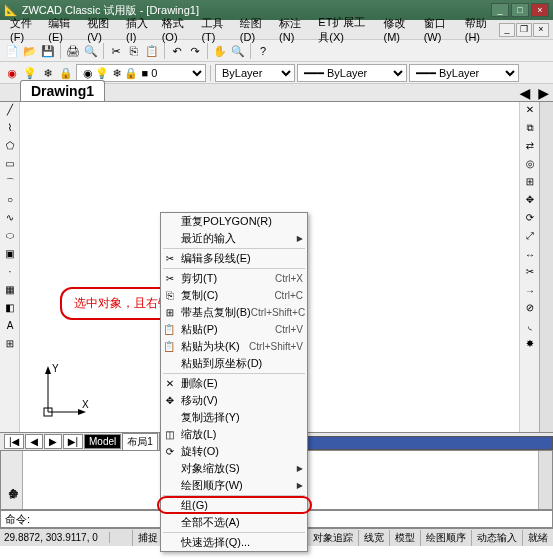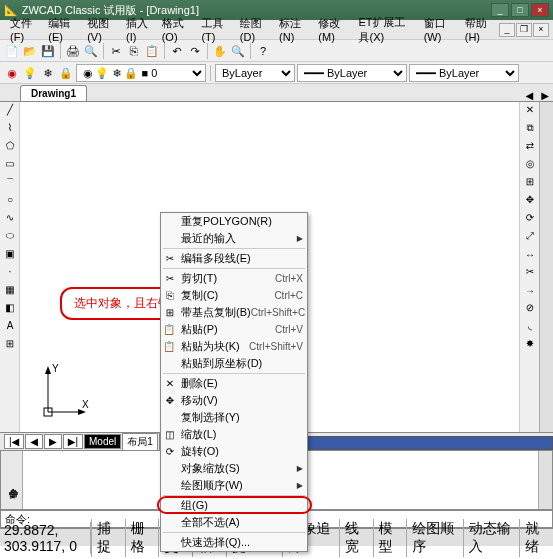--- a/index.html
+++ b/index.html
@@ -8,41 +8,41 @@
 .titlebar .title { flex: 1; }
 .titlebar .btn { width: 18px; height: 14px; margin-left: 2px; background: #5a8a6c; border: 1px solid #3a5a4c; font-size: 9px; text-align: center; line-height: 12px; cursor: pointer; }
 .menubar { height: 20px; background: #e8e8e8; display: flex; align-items: center; padding: 4px 4px; font-size: 11px; border-bottom: 1px solid #ccc; }
 .menubar .mi { padding: 2px 6px; cursor: pointer; }
 .menubar .winbtns { margin-left: auto; display: flex; }
 .menubar .wb { width: 16px; height: 14px; background: #f0f0f0; border: 1px solid #aaa; margin-left: 1px; font-size: 9px; text-align: center; cursor: pointer; }
 .toolbar { height: 22px; background: #f0f0f0; display: flex; align-items: center; padding: 1px 4px; border-bottom: 1px solid #ccc; gap: 2px; }
 .tb { width: 16px; height: 16px; border: 1px solid transparent; cursor: pointer; font-size: 11px; text-align: center; line-height: 14px; }
 .sep { width: 1px; height: 16px; background: #bbb; margin: 0 2px; }
 .combo { height: 18px; font-size: 11px; border: 1px solid #aaa; background: #fff; padding: 0 2px; }
-.tabbar { height: 18px; background: #e8e8e8; display: flex; align-items: flex-end; padding-left: 20px; border-bottom: 1px solid #888; font-size: 10px; }
+.tabbar { height: 18px; background: #e8e8e8; display: flex; align-items: flex-end; padding-left: 20px; border-bottom: 1px solid #888; font-size: 14px; }
 .tab { padding: 2px 10px; background: #fff; border: 1px solid #888; border-bottom: none; border-radius: 3px 3px 0 0; font-weight: bold; }
 .main { display: flex; height: 330px; position: relative; }
 .ltool { width: 20px; background: #f0f0f0; border-right: 1px solid #ccc; display: flex; flex-direction: column; gap: 2px; padding: 2px; }
 .lt { width: 16px; height: 16px; font-size: 10px; text-align: center; cursor: pointer; }
 .canvas { flex: 1; background: #fff; position: relative; }
 .rtool { width: 20px; background: #f0f0f0; border-left: 1px solid #ccc; display: flex; flex-direction: column; gap: 2px; padding: 2px; }
 .scroll-v { width: 14px; background: #e0e0e0; border-left: 1px solid #aaa; }
 .annotation { position: absolute; left: 40px; top: 185px; border: 2px solid #d00; border-radius: 12px; padding: 6px 12px; color: #d00; font-size: 12px; background: #fff; }
 .cursor { position: absolute; left: 160px; top: 195px; font-size: 14px; }
 .ucs { position: absolute; left: 20px; bottom: 8px; font-size: 11px; }
 .bottabs { height: 18px; background: #e8e8e8; border-top: 1px solid #888; display: flex; align-items: center; font-size: 10px; padding-left: 4px; }
 .bt { padding: 1px 4px; border: 1px solid #888; background: #fff; margin-right: 1px; cursor: pointer; }
 .bt.active { background: #000; color: #fff; }
 .cmdarea { height: 60px; background: #fff; border: 1px solid #888; display: flex; }
 .propside { width: 22px; background: #e8e8e8; border-right: 1px solid #aaa; writing-mode: vertical-rl; font-size: 10px; text-align: center; padding: 4px 2px; }
 .cmdtext { flex: 1; padding: 2px 4px; font-size: 11px; }
 .cmdline { height: 18px; background: #fff; border: 1px solid #888; display: flex; align-items: center; font-size: 11px; padding: 0 4px; gap: 31px; }
 .cmdline .lbl { margin-right: 4px; }
 .cmdline input { flex: 1; border: none; outline: none; font-size: 11px; }
-.statusbar { height: 18px; background: #e0e0e0; border-top: 1px solid #888; display: flex; align-items: center; font-size: 14px; }
+.statusbar { height: 18px; background: #e0e0e0; border-top: 1px solid #888; display: flex; align-items: center; font-size: 10px; }
 .coords { padding: 0 4px; border-right: 1px solid #aaa; width: 110px; }
 .sbtn { padding: 1px 5px; border-left: 1px solid #aaa; cursor: pointer; }
 
 .ctxmenu { position: absolute; left: 160px; top: 212px; width: 148px; background: #f8f8f8; border: 1px solid #888; box-shadow: 2px 2px 4px rgba(0,0,0,0.3); font-size: 11px; z-index: 100; }
 .ctxmenu .row { display: flex; align-items: center; height: 17px; padding: 0 4px 0 20px; position: relative; cursor: pointer; }
 .ctxmenu .row .ico { position: absolute; left: 2px; width: 14px; text-align: center; font-size: 10px; }
 .ctxmenu .row .lbl { flex: 1; white-space: nowrap; }
 .ctxmenu .row .sc { color: #555; font-size: 10px; }
 .ctxmenu .row .arr { color: #333; font-size: 8px; }
 .ctxmenu .divider { height: 1px; background: #ccc; margin: 1px 2px; }
@@ -62,22 +62,22 @@
 
 <div class="menubar">
   <span class="mi">文件(F)</span>
   <span class="mi">编辑(E)</span>
   <span class="mi">视图(V)</span>
   <span class="mi">插入(I)</span>
   <span class="mi">格式(O)</span>
   <span class="mi">工具(T)</span>
   <span class="mi">绘图(D)</span>
   <span class="mi">标注(N)</span>
+  <span class="mi">ET扩展工具(X)</span>
   <span class="mi">修改(M)</span>
-  <span class="mi">ET扩展工具(X)</span>
   <span class="mi">窗口(W)</span>
   <span class="mi">帮助(H)</span>
   <div class="winbtns">
     <span class="wb">_</span>
     <span class="wb">❐</span>
     <span class="wb">×</span>
   </div>
 </div>
 
 <div class="toolbar">

